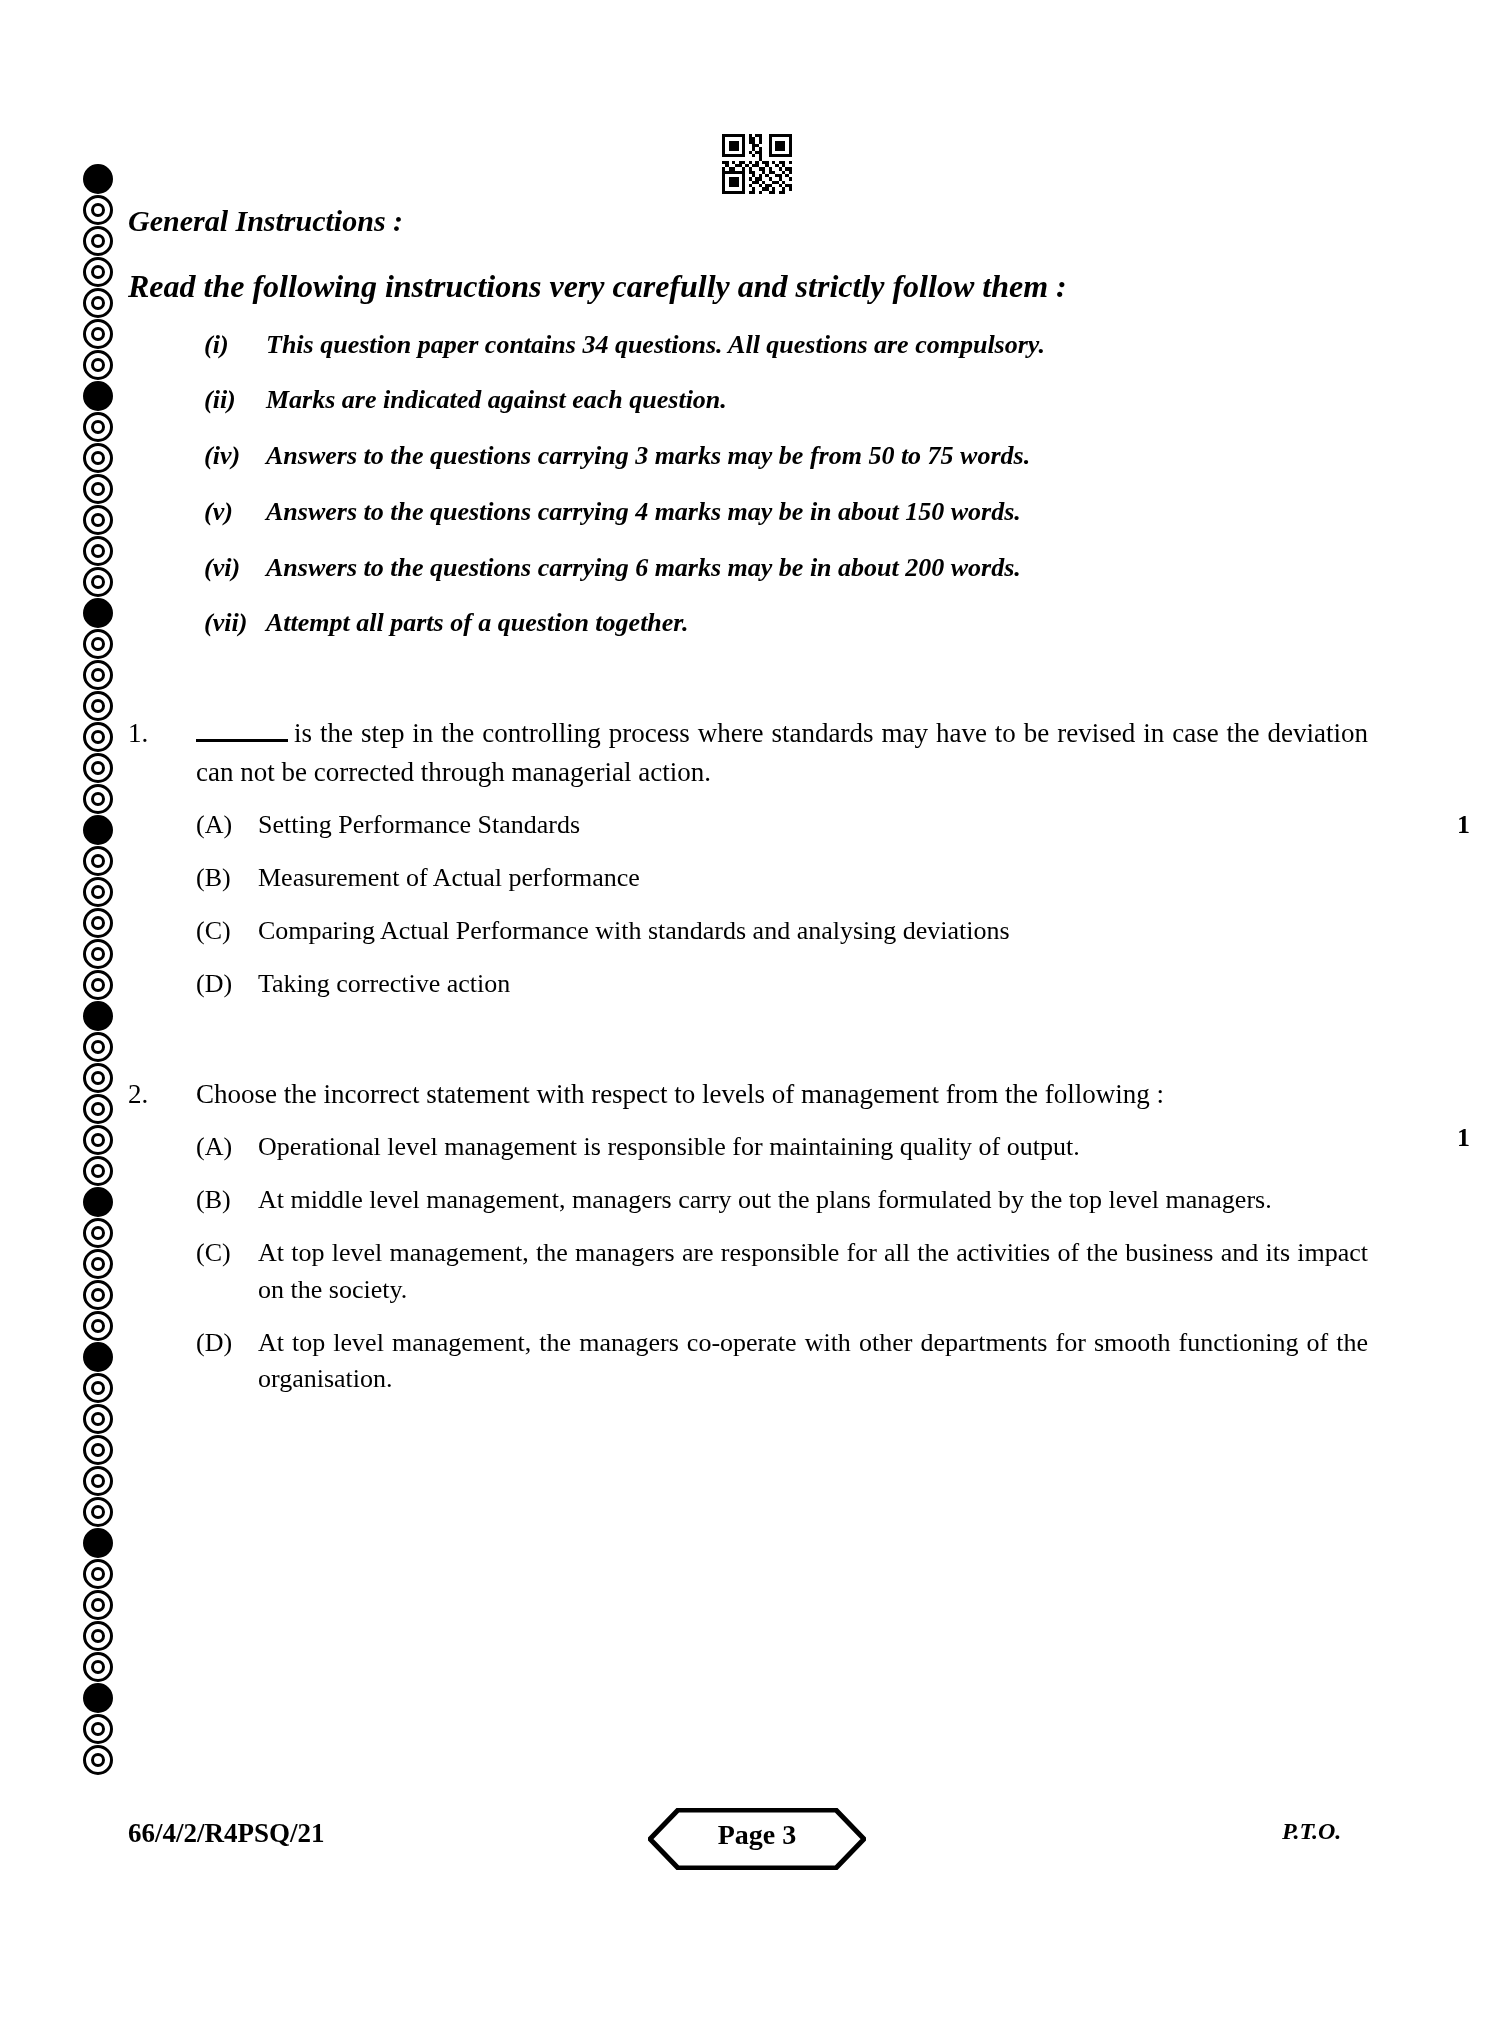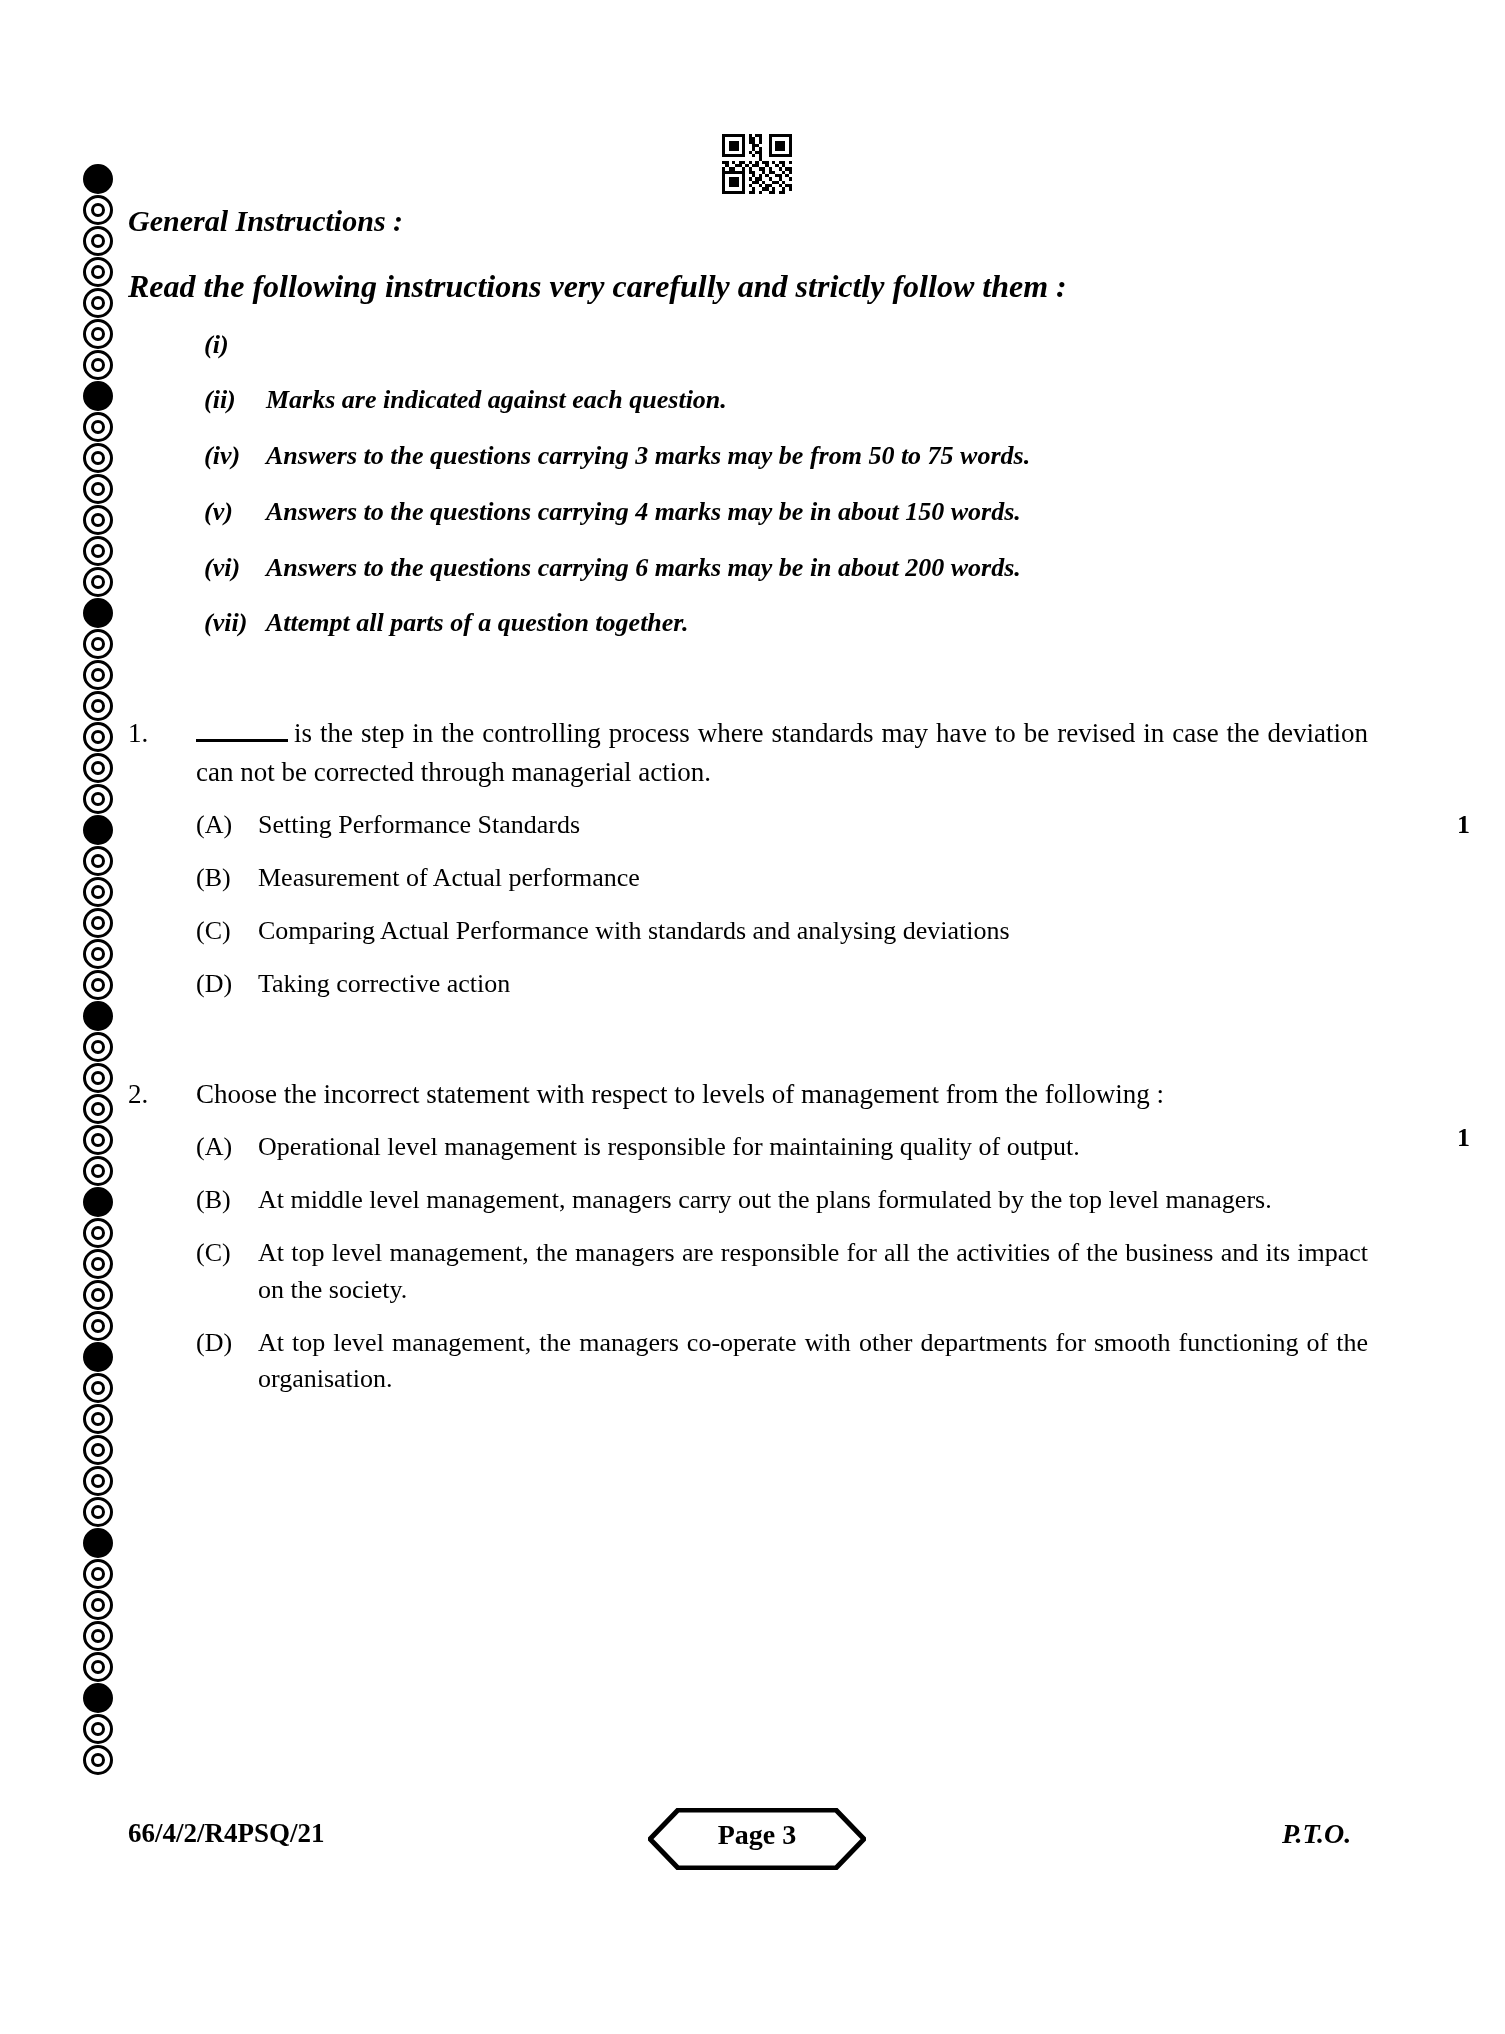--- a/index.html
+++ b/index.html
@@ -209,21 +209,21 @@
     justify-content: center;
     font-weight: bold;
     font-size: 28px;
   }
   #footer-pto {
     position: absolute;
     left: 1282px;
     top: 6px;
     font-weight: bold;
     font-style: italic;
-    font-size: 28px;
+    font-size: 24px;
   }
 </style>
 </head>
 <body>
 
 <div id="page">
 
   <div id="binding">
       <div class="hole filled"></div>
       <div class="hole"></div>
@@ -377,20 +377,21 @@
 
   <div id="content">
 
     <div class="gi-title">General Instructions :</div>
 
     <div class="gi-lead">Read the following instructions very carefully and strictly follow them :</div>
 
     <div>
       <div class="instr">
         <span class="rn">(i)</span>
+        <span class="itxt">This question paper contains 34 questions. All questions are compulsory.</span>
       </div>
       <div class="instr">
         <span class="rn">(ii)</span>
         <span class="itxt">Marks are indicated against each question.</span>
       </div>
       <div class="instr">
         <span class="rn">(iv)</span>
         <span class="itxt">Answers to the questions carrying 3 marks may be from 50 to 75 words.</span>
       </div>
       <div class="instr">

